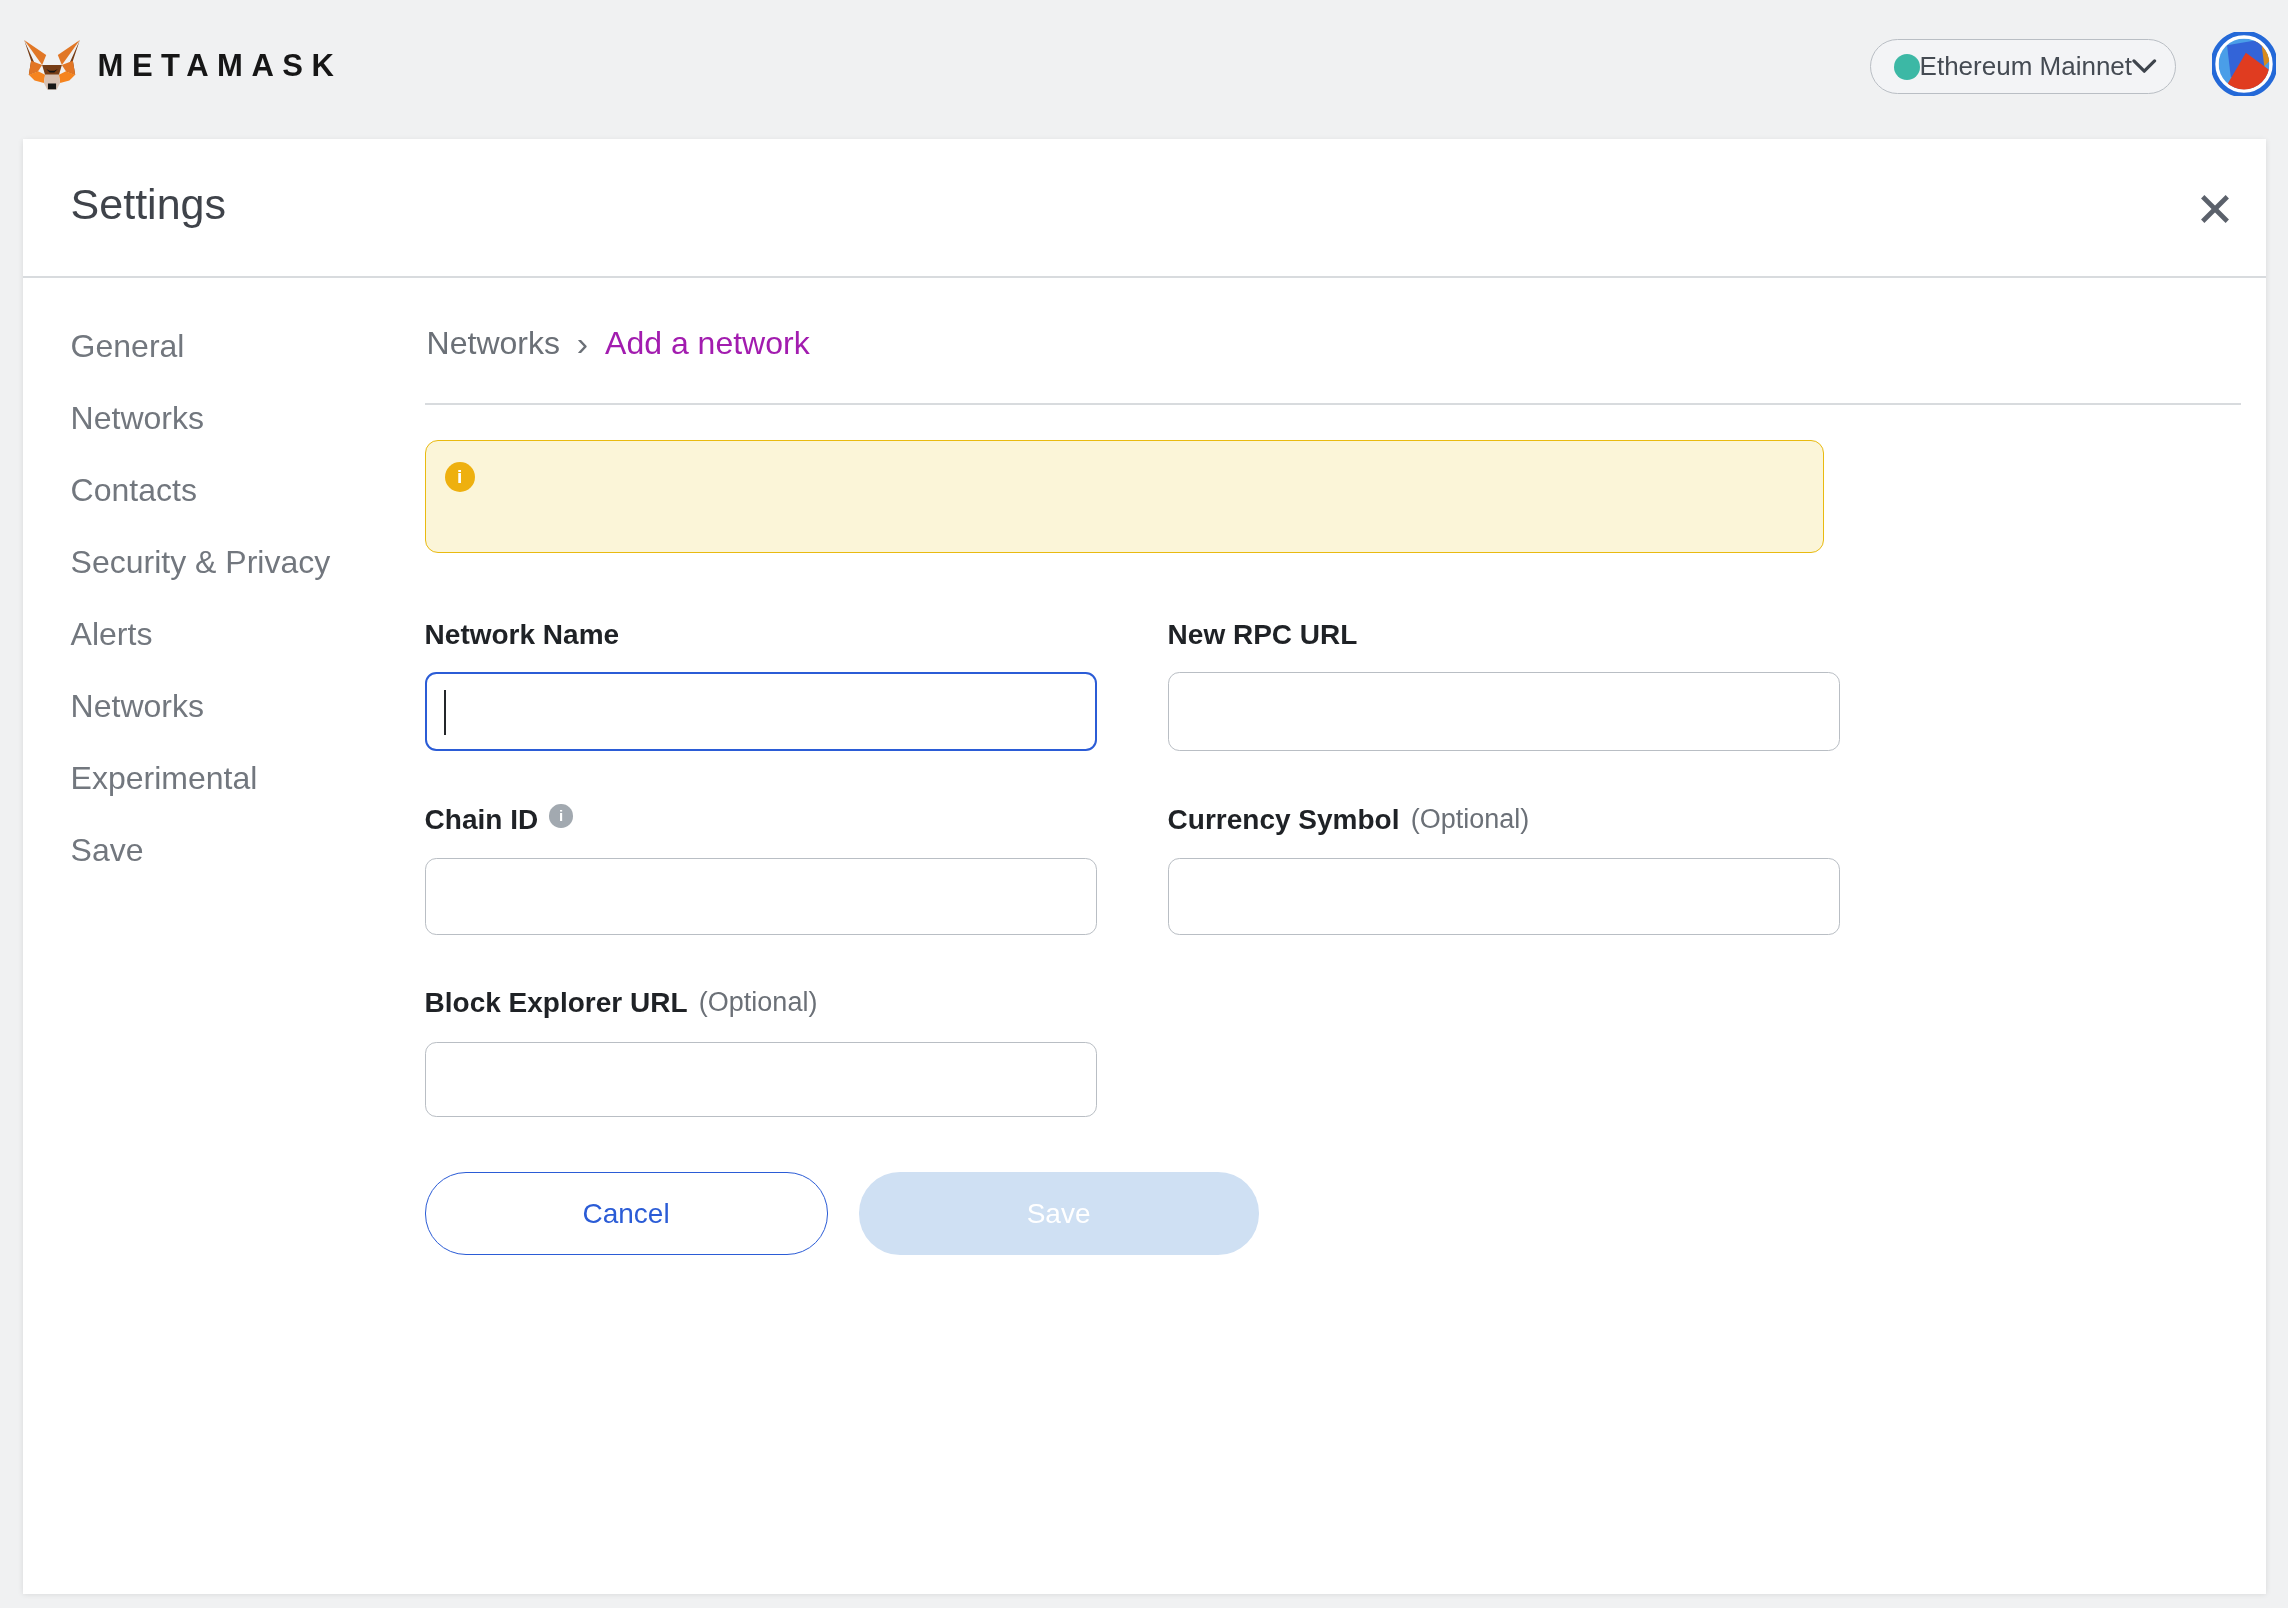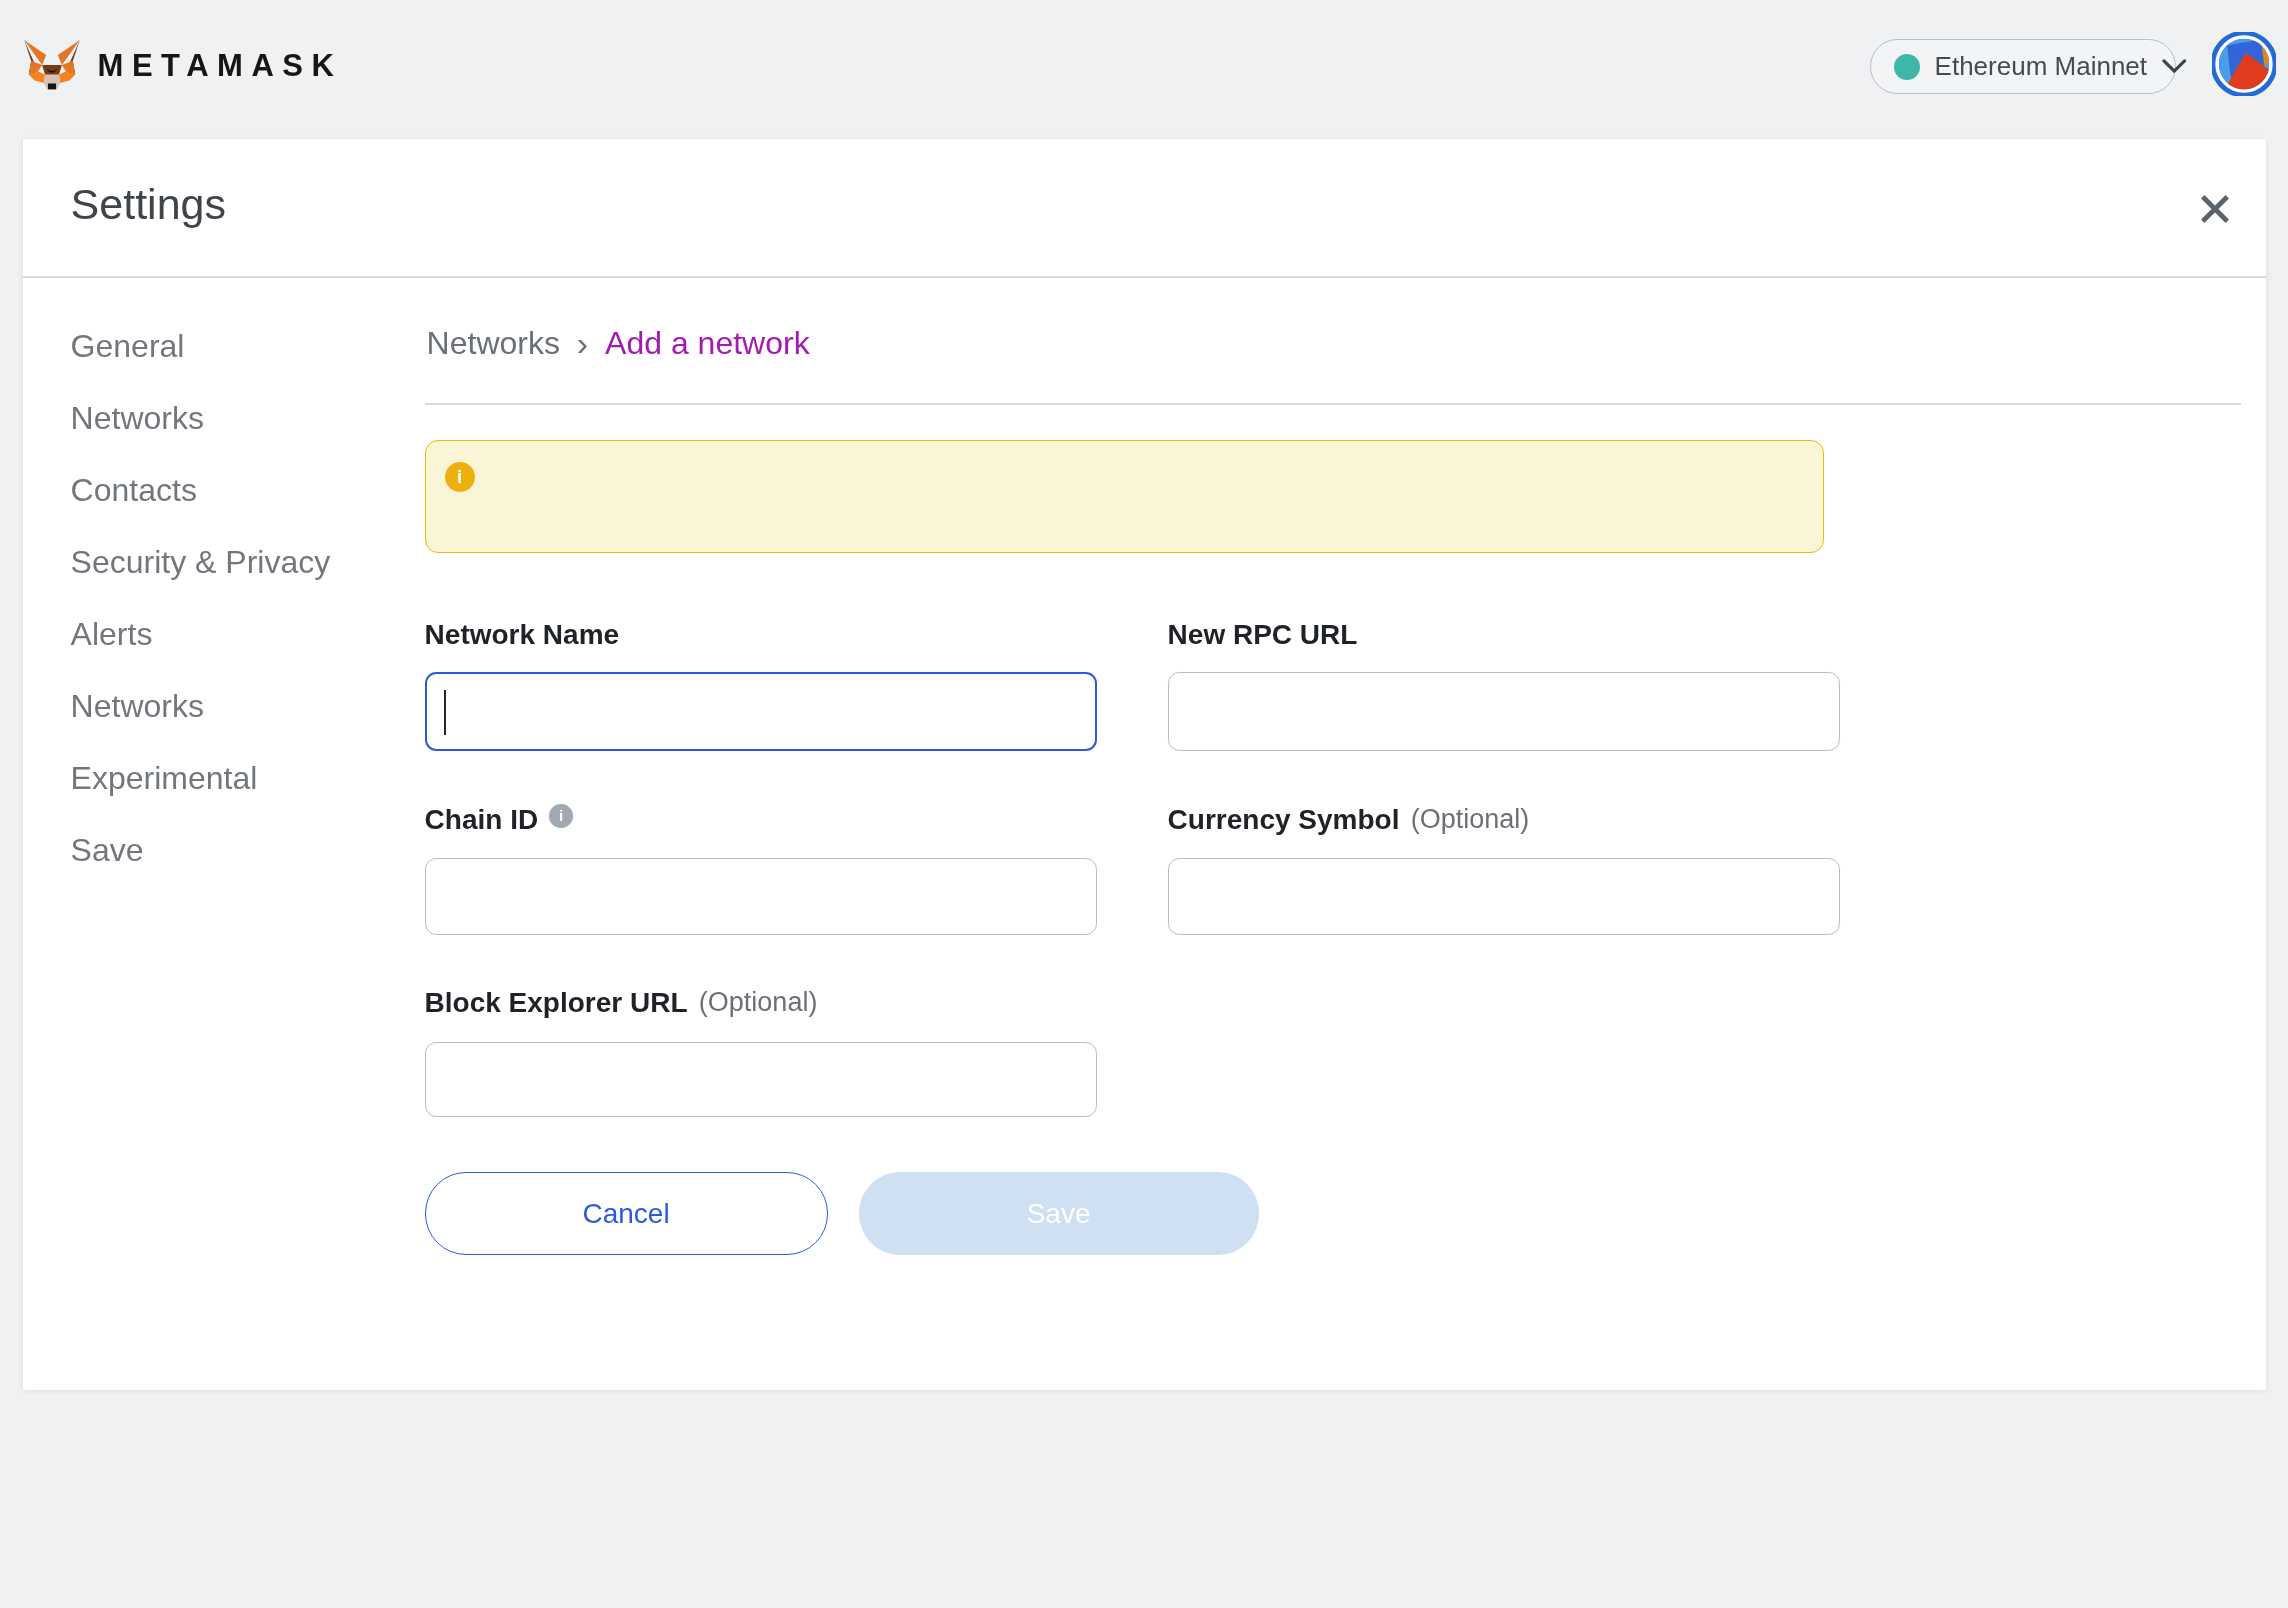--- a/index.html
+++ b/index.html
@@ -11,29 +11,29 @@
     overflow:hidden;
     color:#24272a;
   }
   
   .app-header { position:absolute; left:0; top:0; width:2288px; height:122px; background:#f0f1f2;padding-left:41px; }
   .brand { position:absolute; left:22.6px; top:28px; height:75px; display:flex; align-items:center; gap:17px; cursor:pointer; }
   .brand-word { font-size:31px; font-weight:700; letter-spacing:8.5px; color:#161616; }
   .network-pill {
     position:absolute; left:1870px; top:39px; width:306px; height:55px;
     border:1.9px solid #b9bec4; border-radius:28px; background:#f3f4f6;
-    display:flex; align-items:center; padding:0 22.6px; gap:15px; cursor:pointer;
+    display:flex; align-items:center; padding:0 22.6px; cursor:pointer;
   }
   .net-dot { width:26px; height:26px; border-radius:50%; background:#3cb8a5; flex:0 0 auto; }
   .net-label { font-size:26px; color:#454b53; font-weight:500; white-space:nowrap; }
   .net-chevron { margin-left:auto; display:flex; align-items:center; }
   .avatar { position:absolute; left:2212px; top:32px; width:64px; height:64px; border-radius:50%; cursor:pointer; }
   
   .card {
-    position:absolute; left:22.6px; top:139px; width:2243px; height:1251px;
+    position:absolute; left:22.6px; top:139px; width:2243px; height:1455px;
     background:#ffffff; box-shadow:0 0.9px 5.6px rgba(0,0,0,0.10);
   }
   .card-title { position:absolute; left:48px; top:41px; font-size:43px; font-weight:500; color:#3f434a; }
   .title-divider { position:absolute; left:0; top:137px; width:100%; height:1.9px; background:#d8dbde; }
   .close-btn { position:absolute; right:32px; top:51px; width:38px; height:38px; cursor:pointer; display:flex; align-items:center; justify-content:center; }
   
   .sidebar { position:absolute; left:48px; top:171px; width:311px; }
   .side-item { height:72px; display:flex; align-items:center; font-size:32px; color:#72777e; cursor:pointer; }
   .breadcrumb { position:absolute; left:404px; top:185px; display:flex; align-items:center; gap:15px; font-size:32px; }
   .crumb-parent { color:#6b7077; cursor:pointer; }

